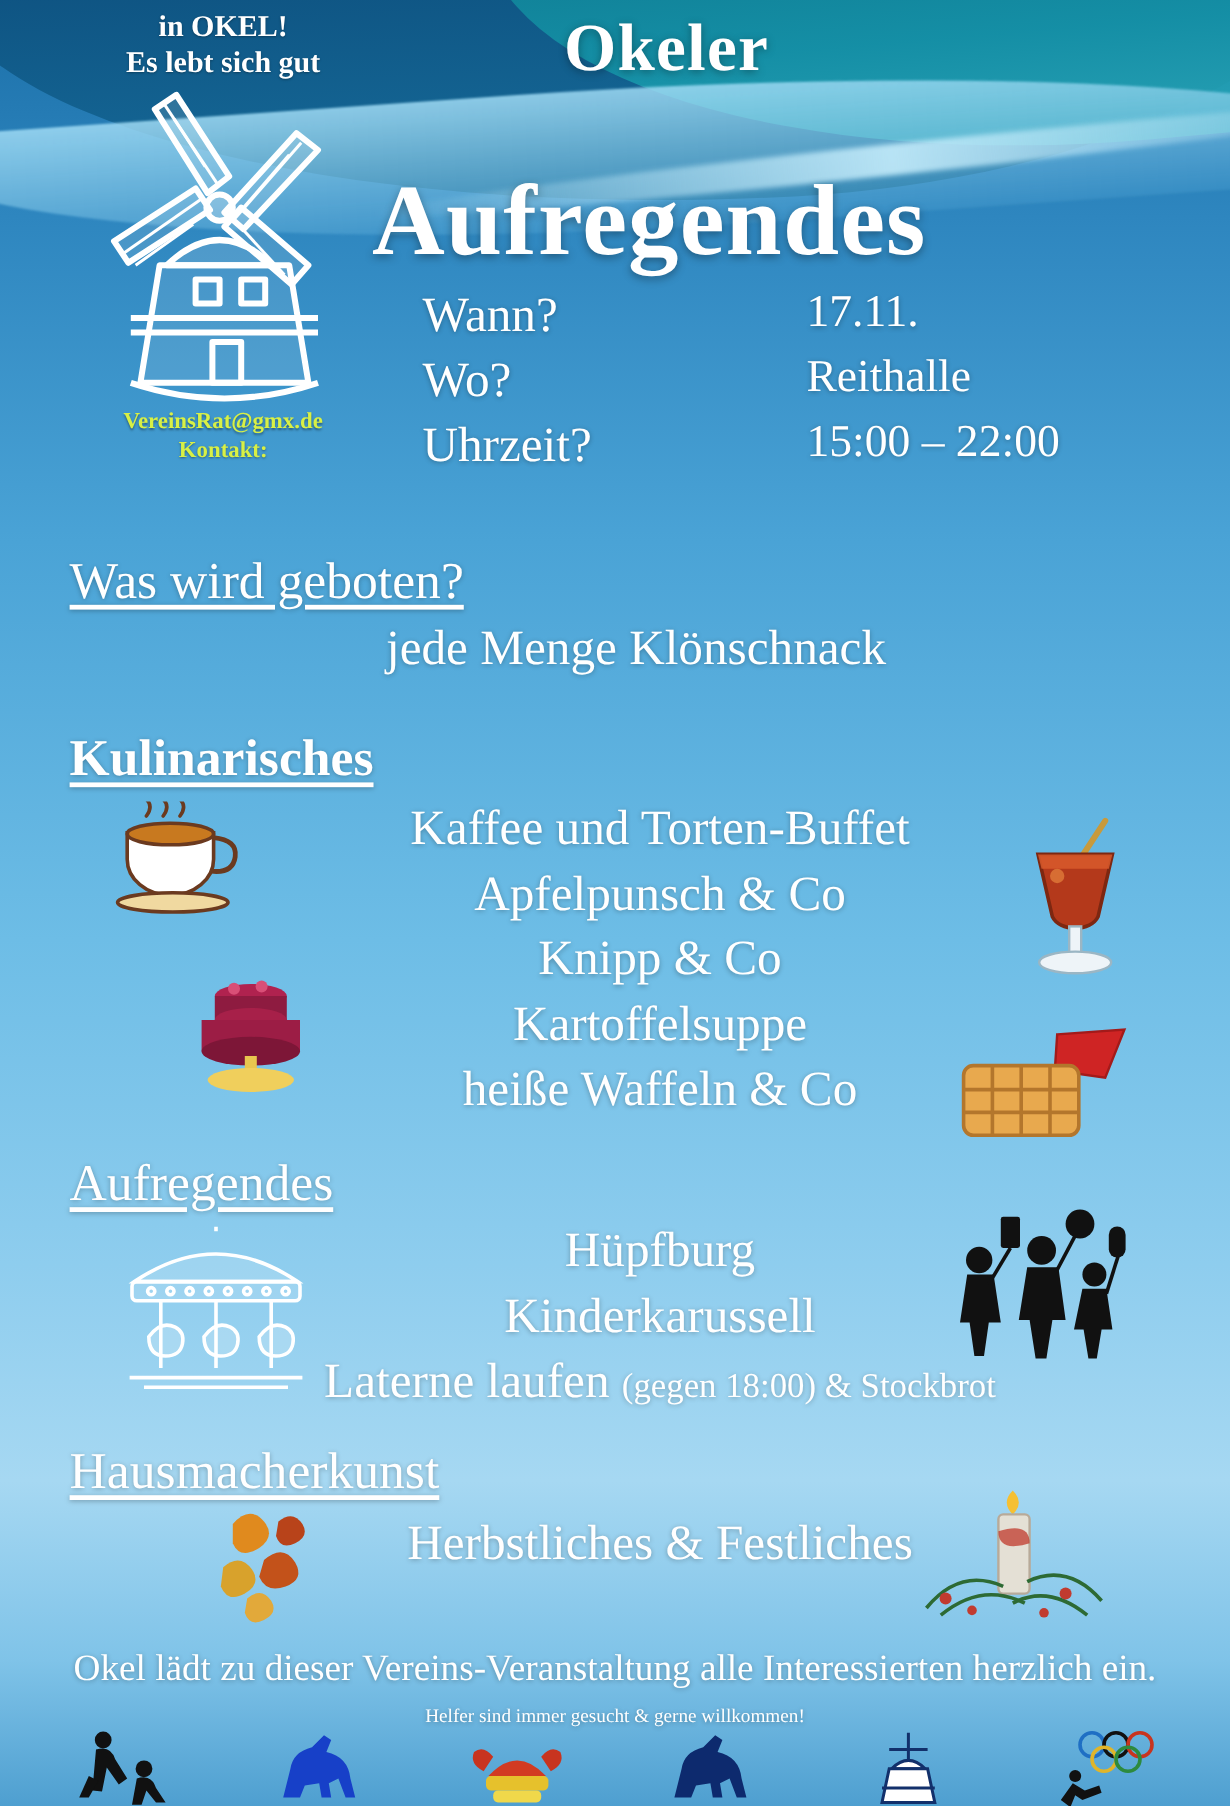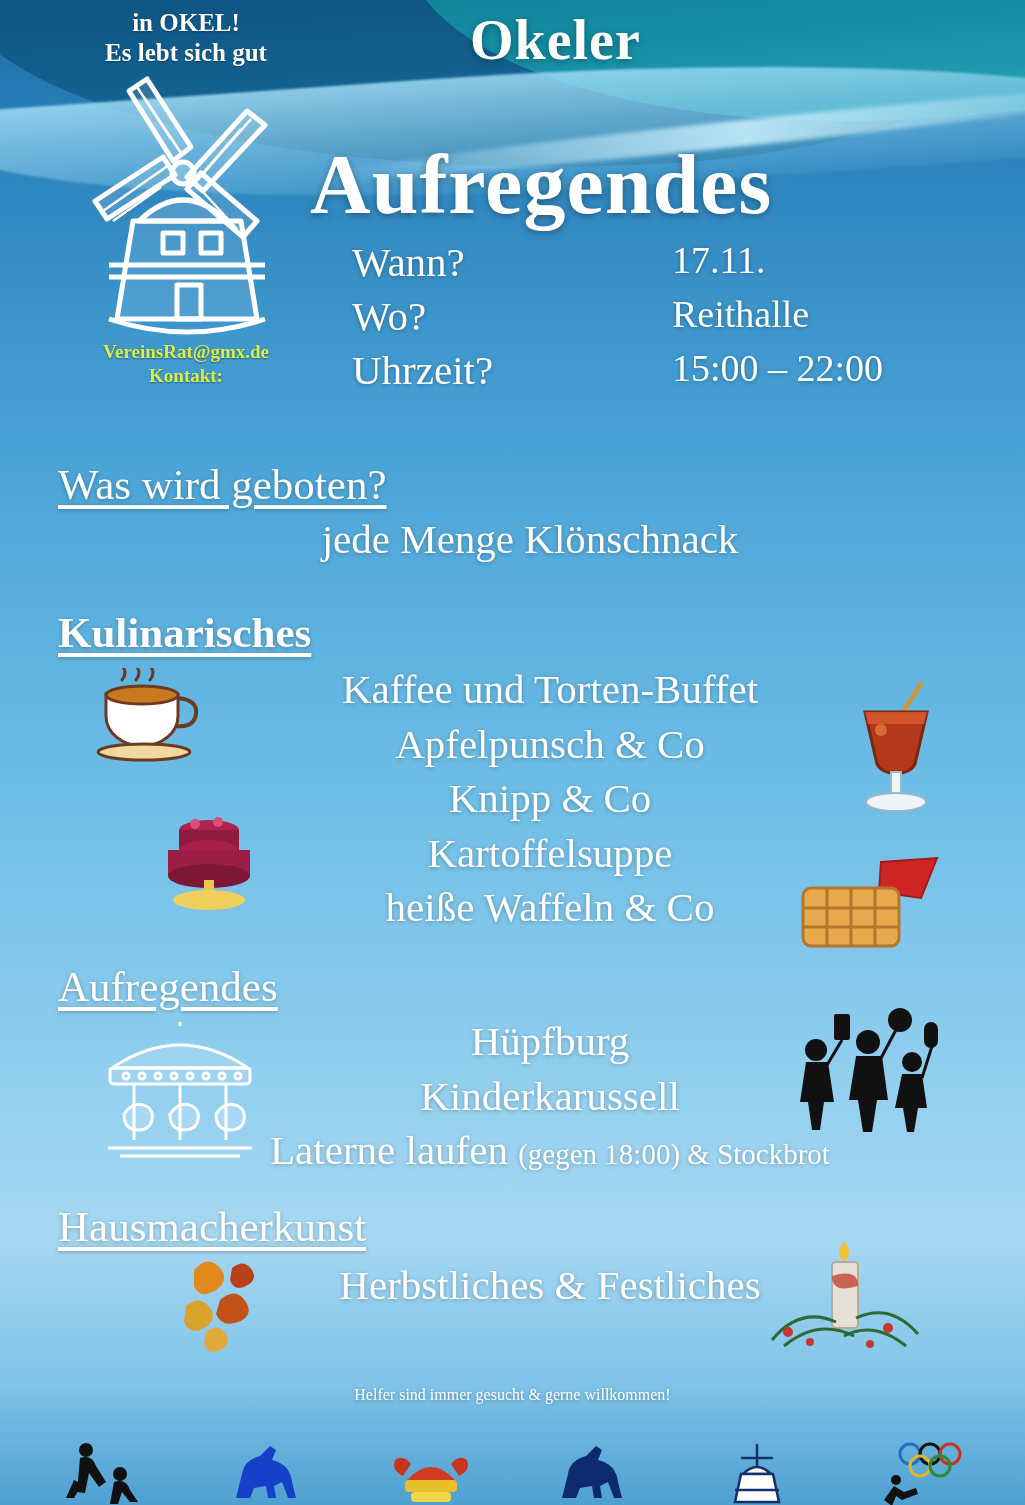--- a/index.html
+++ b/index.html
@@ -454,20 +454,21 @@
         <path d="M158,116 q-32,-26 -62,-10"></path>
       </g>
       <circle cx="40" cy="102" r="5" fill="#c13b2f"></circle>
       <circle cx="140" cy="98" r="5" fill="#c13b2f"></circle>
       <circle cx="62" cy="112" r="4" fill="#c13b2f"></circle>
       <circle cx="122" cy="114" r="4" fill="#c13b2f"></circle>
     </svg>
   </div>
 
   <div class="footer">
+    <div class="footer-main">Okel lädt zu dieser Vereins-Veranstaltung alle Interessierten herzlich ein.</div>
     <div class="footer-sub">Helfer sind immer gesucht &amp; gerne willkommen!</div>
   </div>
 
   <div class="footer-icons">
 
     <div class="foot-ico">
       <svg width="90" height="66" viewBox="0 0 90 66" aria-hidden="true">
         <g fill="#111111">
           <circle cx="26" cy="10" r="7"></circle>
           <path d="M20,18 q12,-4 16,8 l10,16 l-7,5 l-10,-14 l-4,20 l-8,-1 z"></path>

